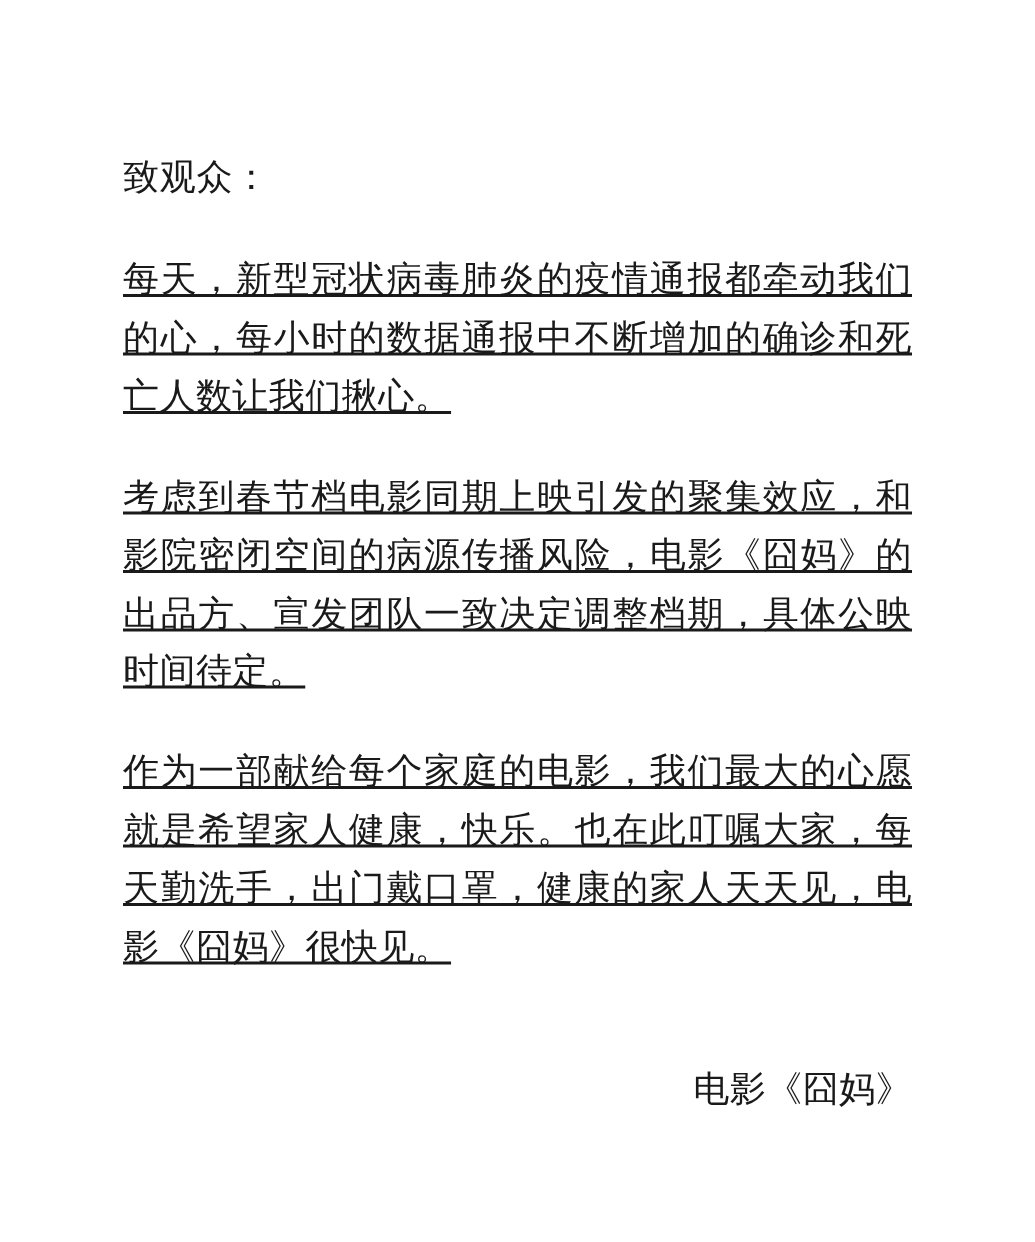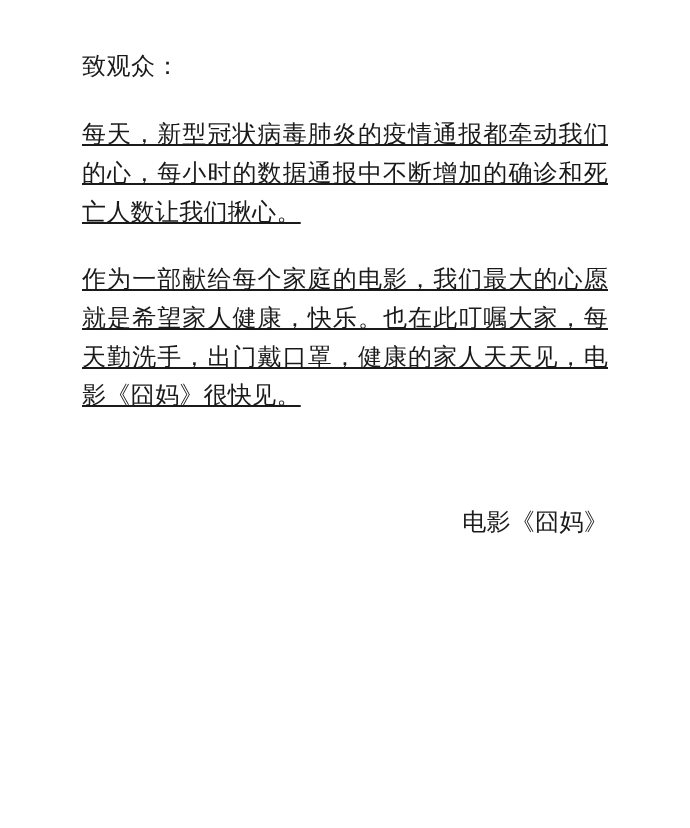--- a/index.html
+++ b/index.html
@@ -12,21 +12,21 @@
     background: #ffffff;
     font-family: "DejaVu Sans", "Liberation Sans", sans-serif;
     color: #1a1a1a;
     overflow: hidden;
   }
   .page {
     position: relative;
     width: 690px;
     height: 828px;
     box-sizing: border-box;
-    padding: 48px 82px 0 82px;
+    padding: 100px 82px 0 82px;
   }
   .statement {
     width: 526px;
   }
   .salutation {
     font-size: 24px;
     line-height: 1.55;
     letter-spacing: 0.5px;
     margin: 0 0 30px 0;
     font-weight: 400;
@@ -38,41 +38,42 @@
     margin: 0 0 28px 0;
     text-align: justify;
     text-justify: inter-ideograph;
     font-weight: 400;
     text-decoration: underline;
   }
   .para:last-of-type {
     margin-bottom: 17px;
   }
   .signature {
-    margin-top: 88px;
+    margin-top: 56px;
     text-align: right;
     font-size: 24px;
     line-height: 1.6;
     letter-spacing: 0.3px;
   }
   .sig-line {
     display: block;
     font-weight: 400;
   }
 </style>
 </head>
 <body>
 
 <div class="page">
   <div class="statement">
 
     <p class="salutation">致观众：</p>
 
     <p class="para">每天，新型冠状病毒肺炎的疫情通报都牵动我们的心，每小时的数据通报中不断增加的确诊和死亡人数让我们揪心。</p>
 
+    <p class="para">考虑到春节档电影同期上映引发的聚集效应，和影院密闭空间的病源传播风险，电影《囧妈》的出品方、宣发团队一致决定调整档期，具体公映时间待定。</p>
 
     <p class="para">作为一部献给每个家庭的电影，我们最大的心愿就是希望家人健康，快乐。也在此叮嘱大家，每天勤洗手，出门戴口罩，健康的家人天天见，电影《囧妈》很快见。</p>
 
     <div class="signature">
       <span class="sig-line">电影《囧妈》</span>
     </div>
 
   </div>
 </div>
 

